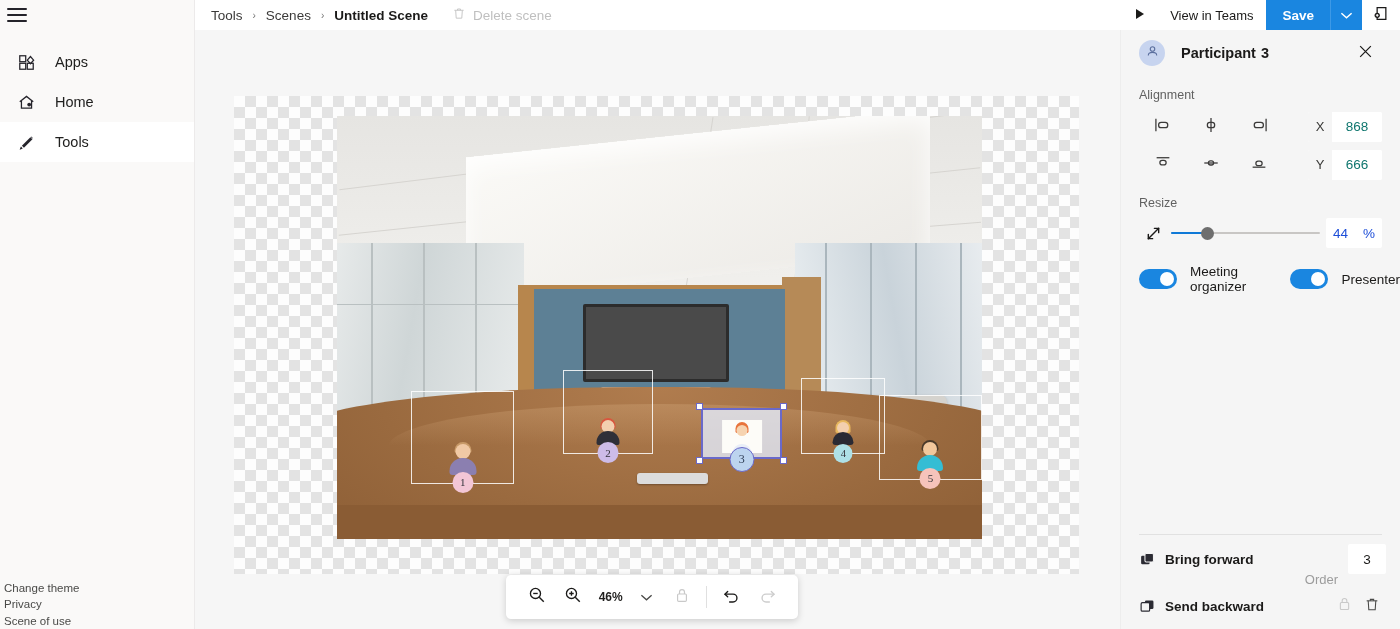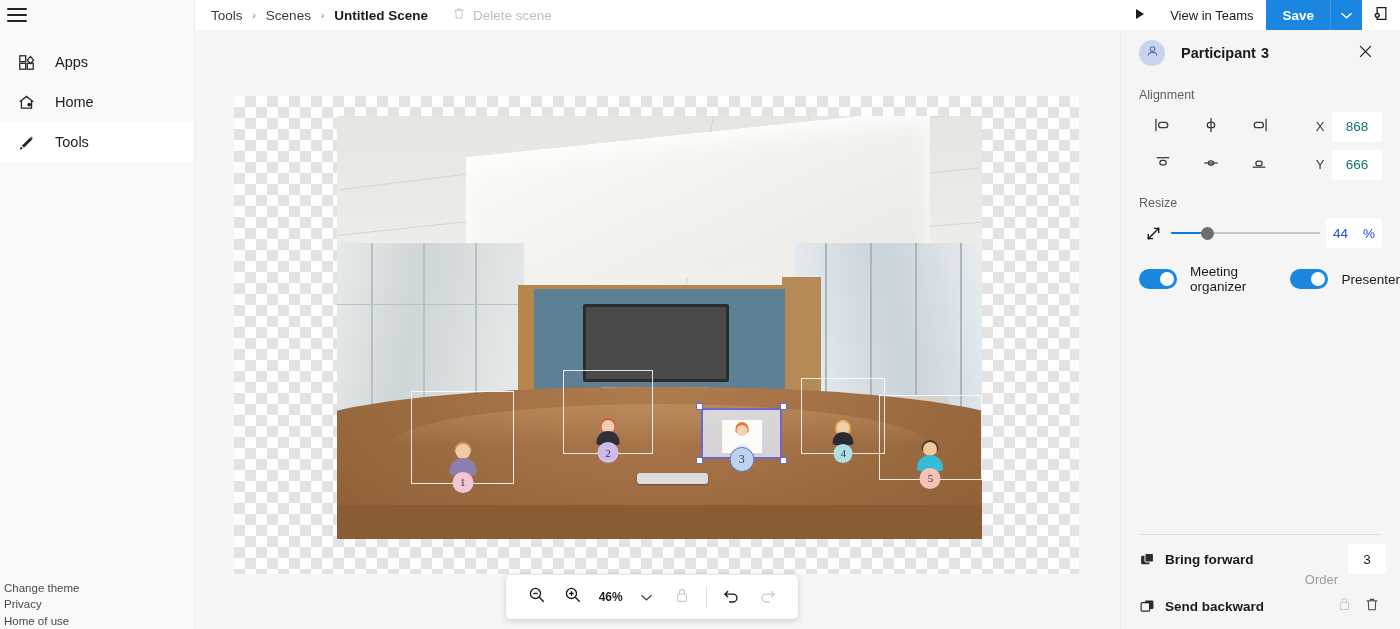--- a/index.html
+++ b/index.html
@@ -296,21 +296,21 @@
             <path d="M18 4.3 20.1 6.4l-.6.6L17.4 5z"></path>
           </svg>
         </span>
         <span>Tools</span>
       </div>
     </div>
 
     <div class="rail-foot">
       <div>Change theme</div>
       <div>Privacy</div>
-      <div>Home of use</div>
+      <div>Scene of use</div>
     </div>
   </div>
 
   <div class="topbar">
     <div class="crumbs">
       <span class="c-link">Tools</span>
       <span class="sep">›</span>
       <span class="c-link">Scenes</span>
       <span class="sep">›</span>
       <span class="c-cur">Untitled Scene</span>

